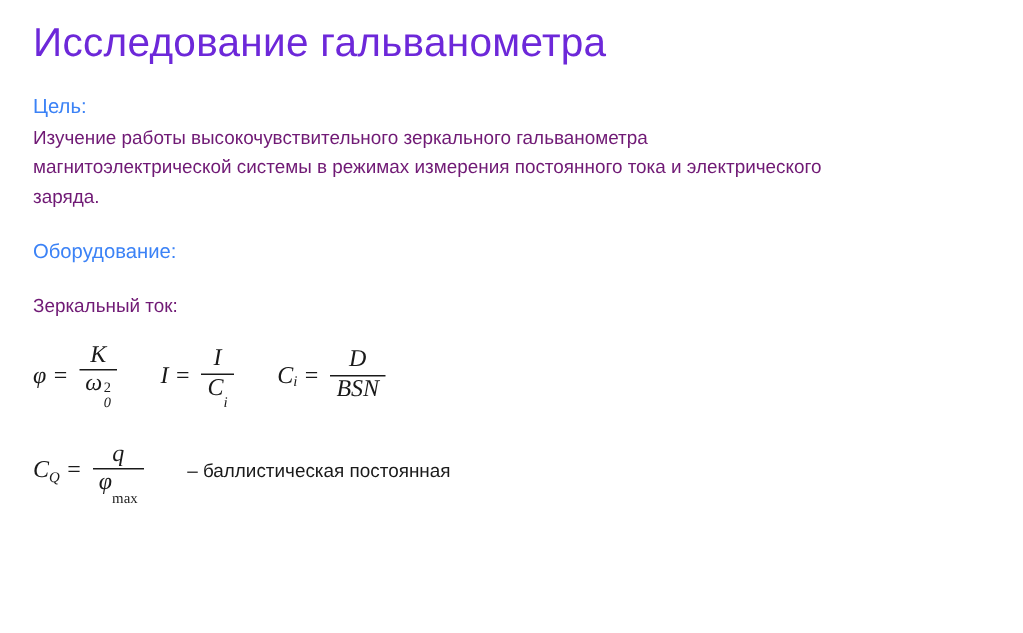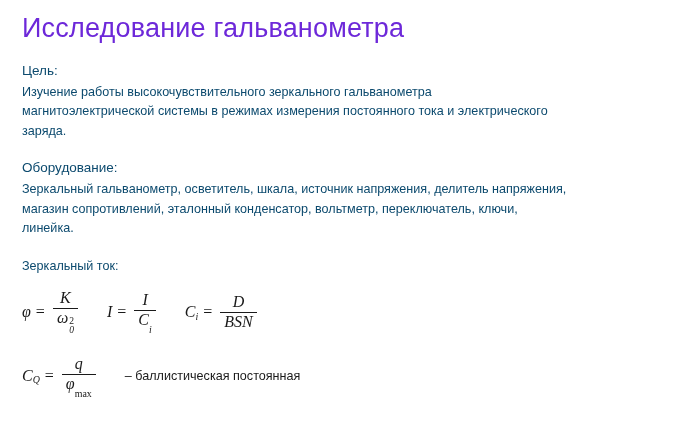--- a/index.html
+++ b/index.html
@@ -23,31 +23,31 @@
   }
   .doc-title {
     font-size: 27px;
     font-weight: normal;
     color: #6d28d9;
     letter-spacing: 0.2px;
     margin: 12px 0 0 22px;
     line-height: 1.2;
   }
   .section-heading {
-    color: #0c4a6e;
+    color: #3b82f6;
     font-size: 13.5px;
     margin: 14px 0 3px 22px;
     line-height: 1.3;
   }
   .section-block {
     margin-top: 18px;
   }
   .body-text {
     font-size: 12.6px;
-    color: #0c4a6e;
+    color: #701a75;
     line-height: 1.55;
     margin: 0 22px 0 22px;
     max-width: 545px;
   }
   .body-text p {
     margin: 0;
   }
   .formula-row {
     margin: 14px 0 0 22px;
     display: flex;
@@ -130,23 +130,20 @@
 
   <div class="section-block">
     <div class="section-heading">Цель:</div>
     <div class="body-text">
       <p>Изучение работы высокочувствительного зеркального гальванометра магнитоэлектрической системы в режимах измерения постоянного тока и электрического заряда.</p>
     </div>
   </div>
 
   <div class="section-block">
     <div class="section-heading">Оборудование:</div>
-    <div class="body-text">
-      <p>Зеркальный гальванометр, осветитель, шкала, источник напряжения, делитель напряжения, магазин сопротивлений, эталонный конденсатор, вольтметр, переключатель, ключи, линейка.</p>
-    </div>
   </div>
 
   <div class="section-block">
     <div class="body-text">
       <p>Зеркальный ток:</p>
     </div>
 
     <div class="formula-row">
 
       <span class="math">

